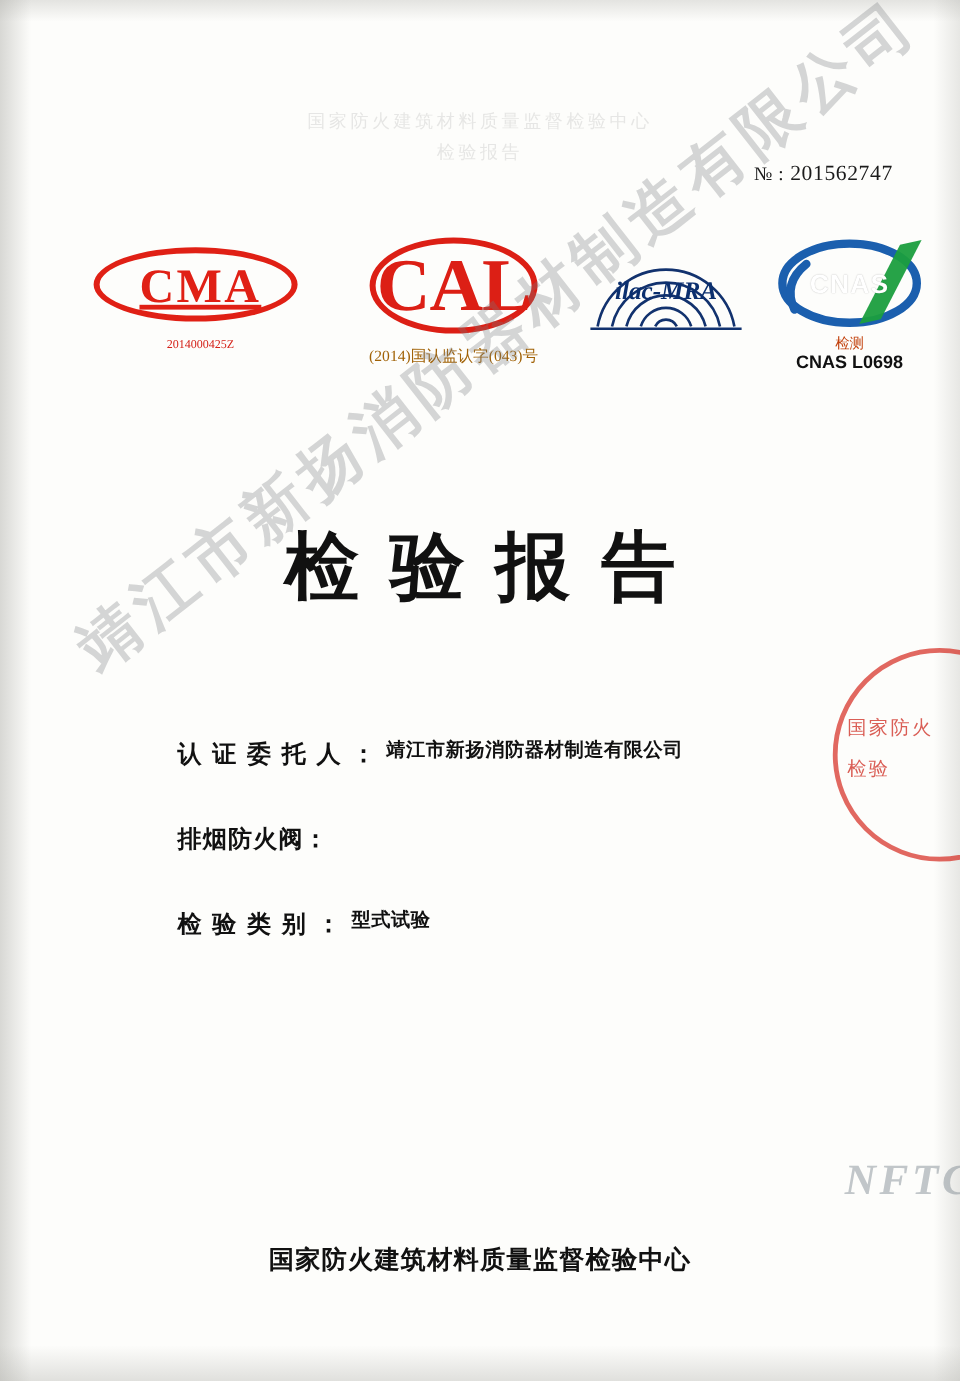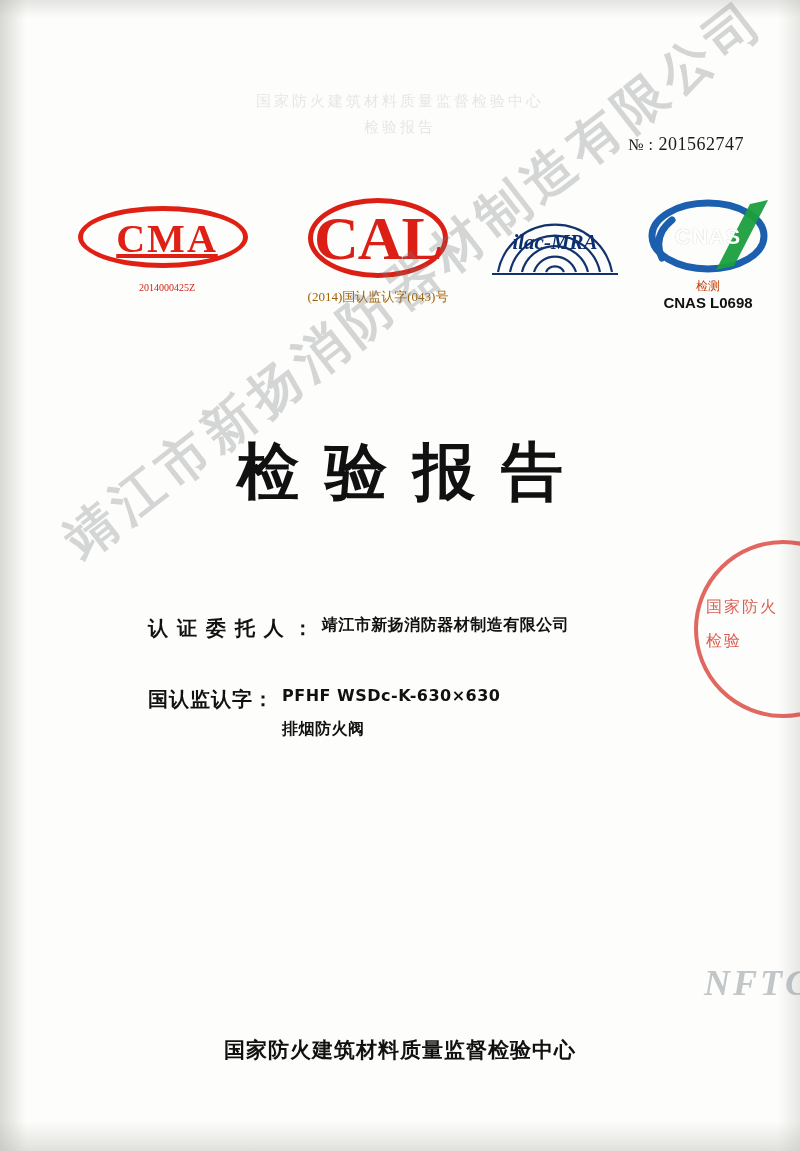--- a/index.html
+++ b/index.html
@@ -408,27 +408,27 @@
   <div class="doc-title">检验报告</div>
 
   <div class="fields">
 
     <div class="field-row">
       <div class="field-label">认 证 委 托 人 ：</div>
       <div class="field-value">靖江市新扬消防器材制造有限公司</div>
     </div>
 
     <div class="field-row">
-      <div class="field-label">国认监认字：</div>
-      <div class="field-value mono-val">
-        <span>PFHF WSDc-K-630×630</span>
-        <span class="line2">排烟防火阀</span>
-      </div>
-    </div>
-
+      <div class="field-label">排烟防火阀：</div>
+    </div>
+
+    <div class="field-row">
+      <div class="field-label">检 验 类 别 ：</div>
+      <div class="field-value">型式试验</div>
+    </div>
 
   </div>
 
   <div class="nftc">NFTC</div>
 
   <div class="footer-org">国家防火建筑材料质量监督检验中心</div>
 
   <div class="watermark">靖江市新扬消防器材制造有限公司</div>
 
   <div class="stamp">

